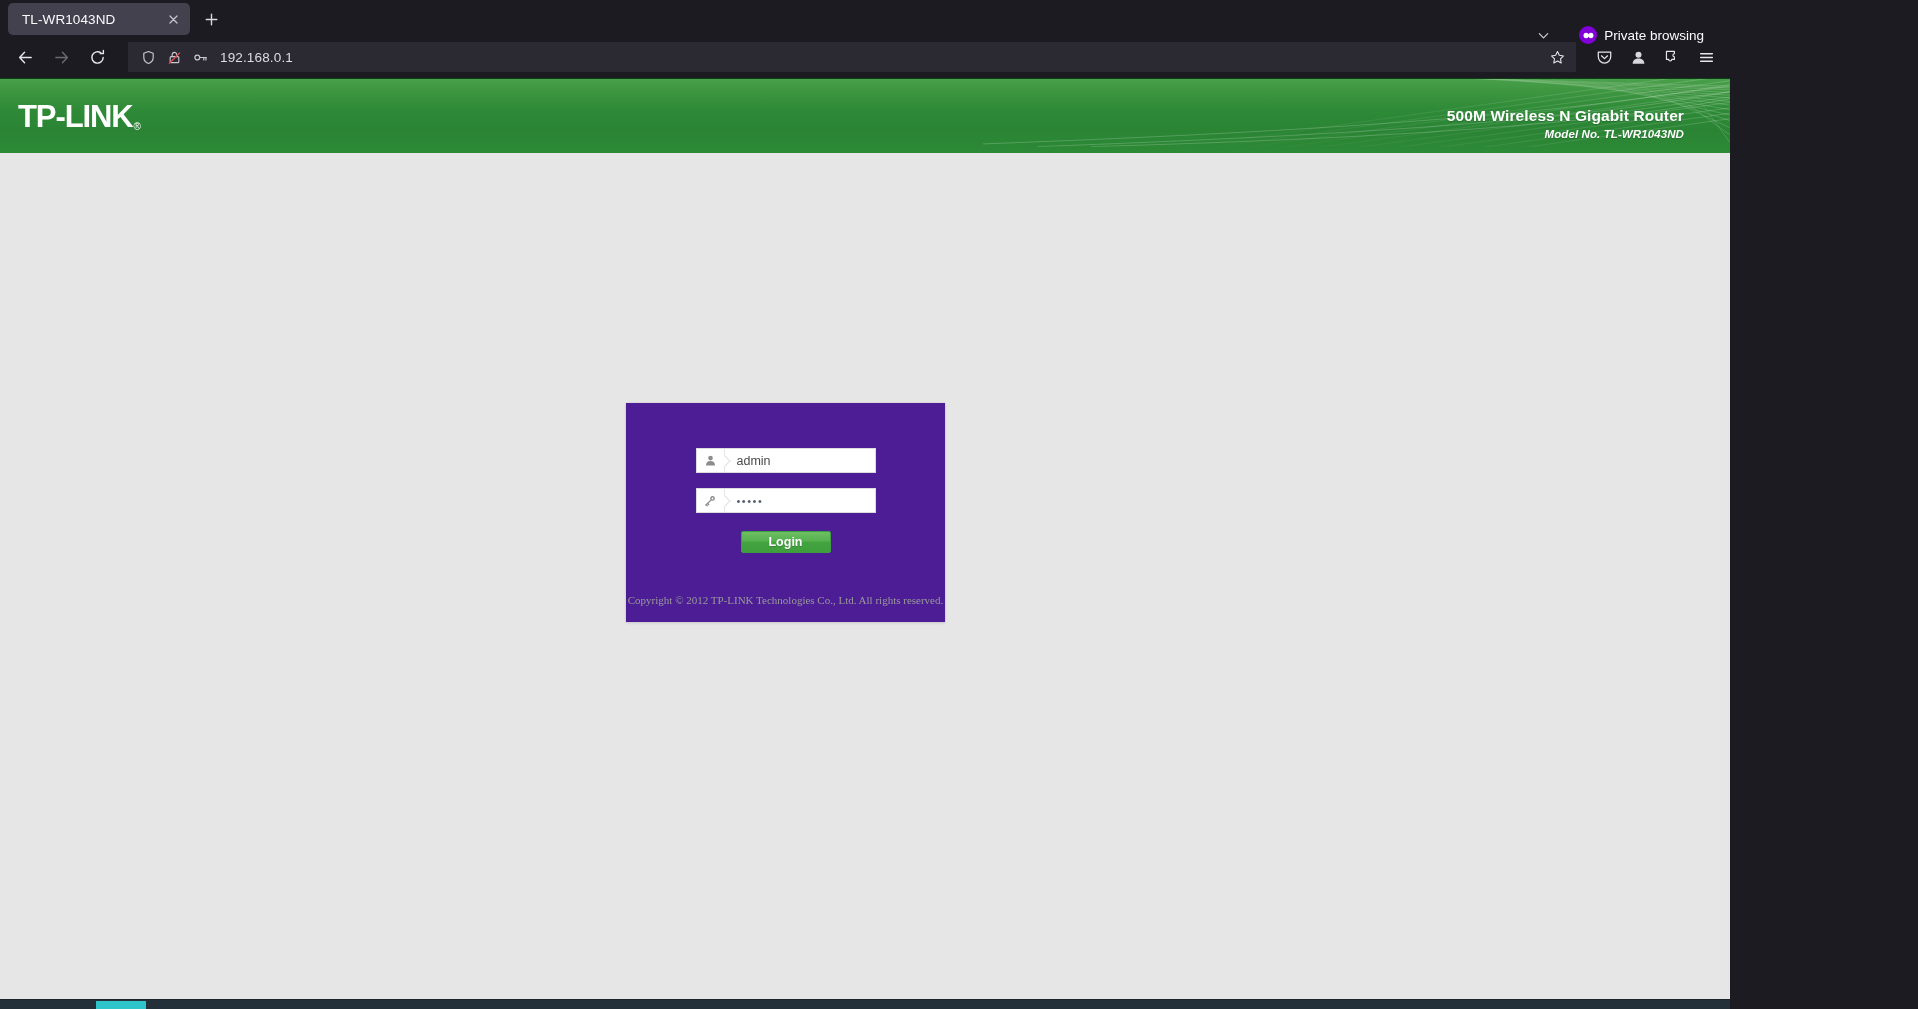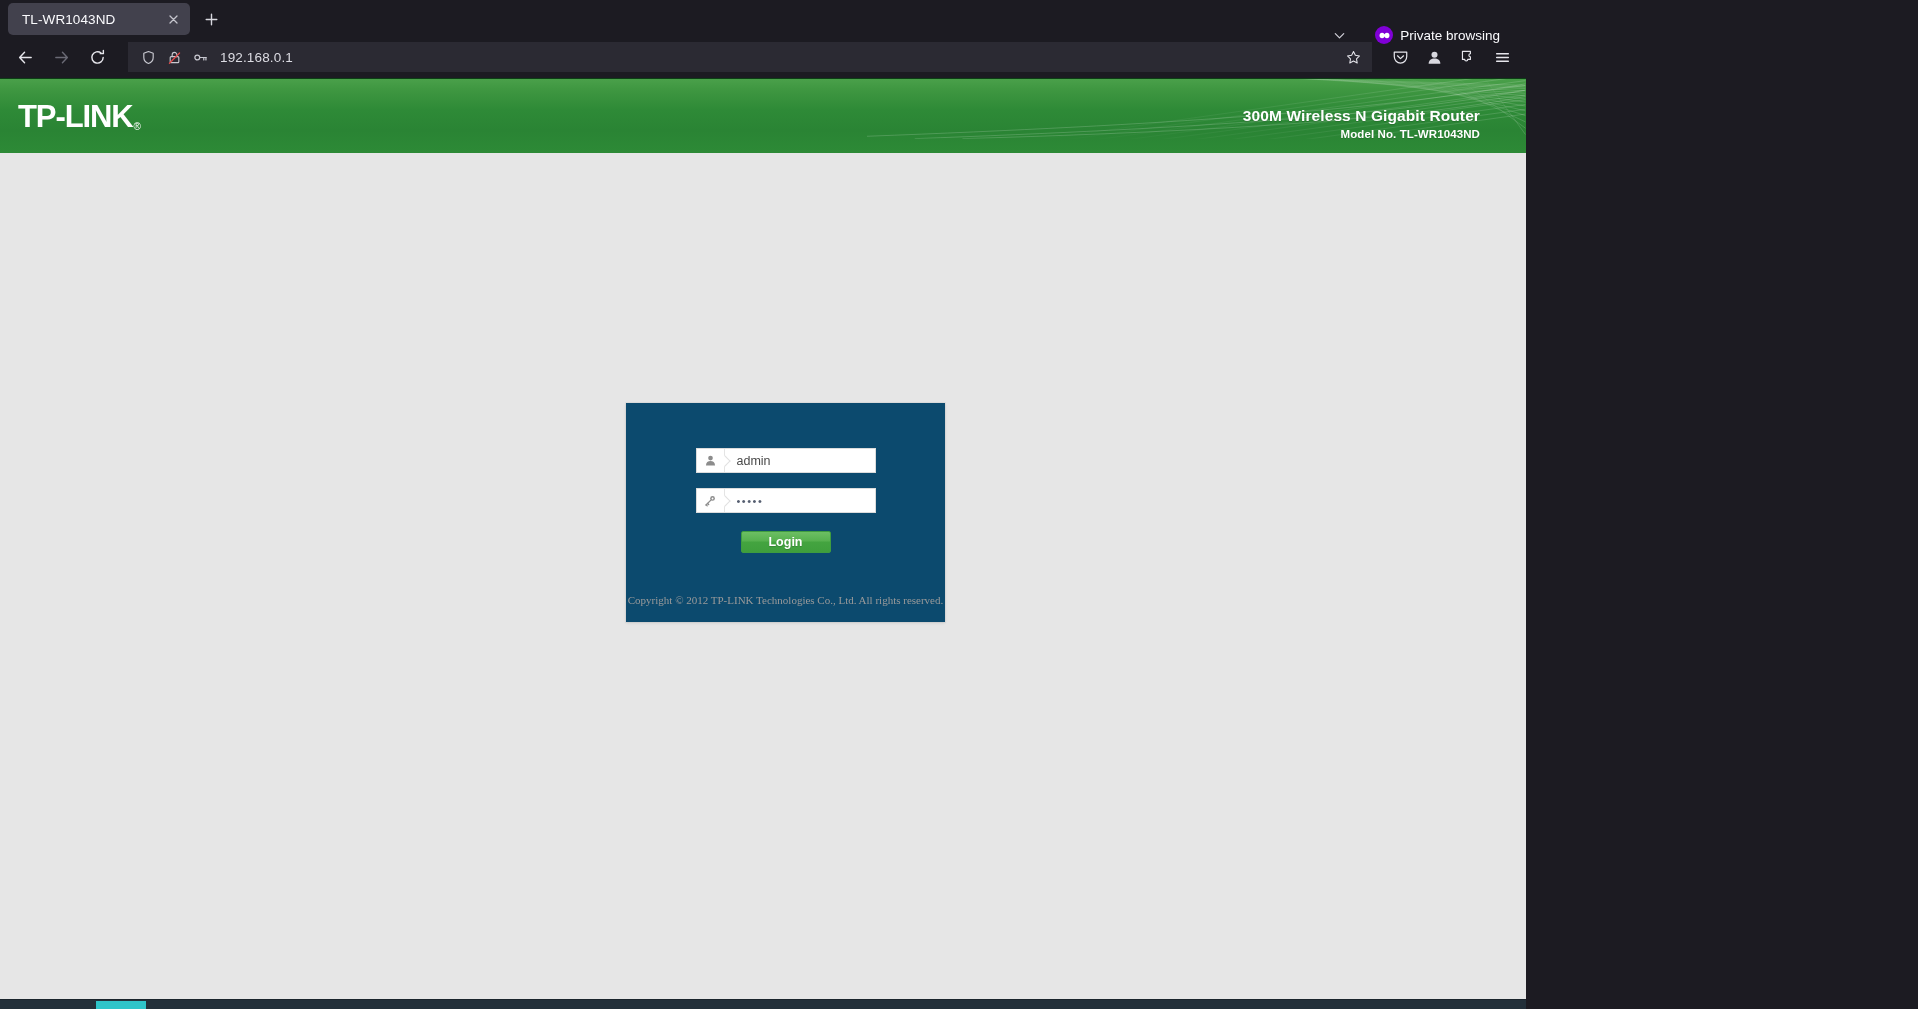--- a/index.html
+++ b/index.html
@@ -8,21 +8,21 @@
   html, body {
     width: 1918px;
     height: 1009px;
     overflow: hidden;
     font-family: "Liberation Sans", sans-serif;
     background: #1c1b22;
   }
 
   .screen {
     position: relative;
-    width: 1526px;
+    width: 1730px;
     height: 1009px;
     display: flex;
     flex-direction: column;
   }
 
   
   .browser-chrome {
     background: #1c1b22;
     flex: 0 0 auto;
   }
@@ -270,35 +270,36 @@
     letter-spacing: 0.1px;
     line-height: 1.15;
     text-shadow: 0 1px 1px rgba(0,0,0,0.18);
   }
   .model-no {
     font-size: 11.5px;
     font-weight: bold;
     margin-top: 3px;
     letter-spacing: 0.1px;
     text-shadow: 0 1px 1px rgba(0,0,0,0.18);
+    font-style: italic;
   }
 
   
   .content-area {
     flex: 1 1 auto;
     position: relative;
   }
 
   .login-card {
     position: absolute;
     left: 626px;
     top: 250px;
     width: 319px;
     height: 219px;
-    background: #0c4a6e;
+    background: #4c1d95;
     box-shadow: 0 1px 3px rgba(0,0,0,0.10), 0 0 0 1px rgba(0,0,0,0.03);
     display: flex;
     flex-direction: column;
     align-items: center;
   }
 
   .field-row {
     margin-top: 0;
     width: 180px;
     height: 25px;
@@ -560,21 +561,21 @@
           <path d="M1918,6 C1730,40 1460,58 1090,72"></path>
         </g>
       </svg>
 
       <div class="logo">
         <span>TP-LINK</span>
           <sup>®</sup>
       </div>
 
       <div class="header-right">
-        <div class="product-name">300M Wireless N Gigabit Router</div>
+        <div class="product-name">500M Wireless N Gigabit Router</div>
         <div class="model-no">Model No. TL-WR1043ND</div>
       </div>
     </div>
 
     <div class="content-area">
 
       <div class="login-card">
 
         <div class="field-row user">
           <span class="field-icon">

